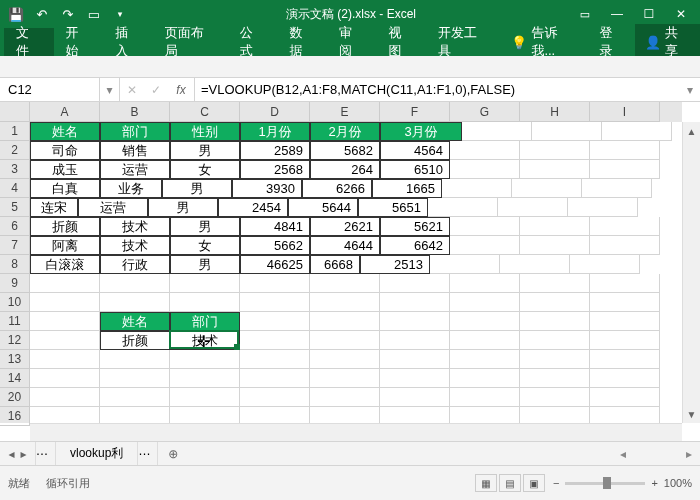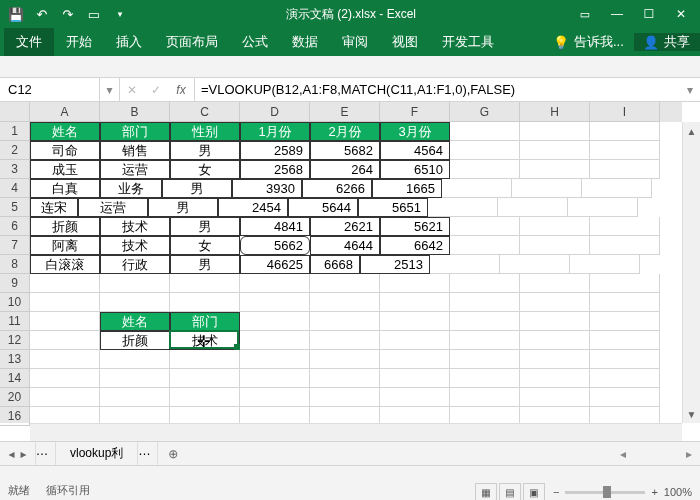--- a/index.html
+++ b/index.html
@@ -43,21 +43,21 @@
 .cursor{position:absolute;font-size:16px;z-index:4;color:#000}
 .vscroll{position:absolute;top:20px;right:0;width:18px;bottom:18px;background:#f0f0f0;border-left:1px solid #ddd}
 .vsb-btn{height:18px;display:flex;align-items:center;justify-content:center;color:#666;font-size:10px}
 .hscroll{position:absolute;bottom:0;left:30px;right:18px;height:18px;background:#f0f0f0;border-top:1px solid #ddd;display:flex;align-items:center}
 .sheet-tabs{height:24px;background:#f3f3f3;border-top:1px solid #d4d4d4;display:flex;align-items:stretch}
 .tab-nav{width:36px;display:flex;align-items:center;justify-content:center;gap:6px;color:#666;border-right:1px solid #ddd}
 .stab{padding:0 14px;display:flex;align-items:center;border-right:1px solid #ddd;font-size:12px;cursor:pointer}
 .stab.active{background:#fff;border-bottom:2px solid #0f7a3e}
 .stab-new{width:30px;display:flex;align-items:center;justify-content:center;color:#666}
 .stab-scroll{margin-left:auto;display:flex;align-items:center;padding:0 8px;gap:60px;color:#888}
-.statusbar{height:22px;background:#f3f3f3;border-top:1px solid #d4d4d4;display:flex;align-items:flex-start;padding:17px 8px;font-size:11px;color:#555}
+.statusbar{height:22px;background:#f3f3f3;border-top:1px solid #d4d4d4;display:flex;align-items:center;padding:17px 8px;font-size:11px;color:#555}
 .sb-right{margin-left:auto;display:flex;align-items:center;gap:8px}
 .view-btns{display:flex;gap:2px}
 .vbtn{width:22px;height:18px;border:1px solid #ccc;display:flex;align-items:center;justify-content:center;font-size:10px}
 .zoom{display:flex;align-items:center;gap:6px}
 .slider{width:80px;height:3px;background:#ccc;position:relative}
 .slider-h{width:8px;height:12px;background:#888;position:absolute;left:38px;top:-5px}
 </style>
 </head>
 <body>
 
@@ -86,20 +86,21 @@
   <div class="rtab">公式</div>
   <div class="rtab">数据</div>
   <div class="rtab">审阅</div>
   <div class="rtab">视图</div>
   <div class="rtab">开发工具</div>
   <div class="rtab-right">
     <div class="rinfo">
         <span>💡</span>
         <span>告诉我...</span>
       </div>
+    <div class="rinfo">登录</div>
     <div class="share">
         <span>👤</span>
         <span>共享</span>
       </div>
   </div>
 </div>
 <div class="ribbon-body"></div>
 
 <div class="formula-row">
   <div class="name-box">C12</div>
@@ -144,21 +145,21 @@
       <div class="rh">20</div>
       <div class="rh">16</div>
     </div>
   <div class="cells" id="cells">
       <div class="row">
         <div class="cell hdr tb" style="width: 70px;">姓名</div>
         <div class="cell hdr tb" style="width: 70px;">部门</div>
         <div class="cell hdr tb" style="width: 70px;">性别</div>
         <div class="cell hdr tb" style="width: 70px;">1月份</div>
         <div class="cell hdr tb" style="width: 70px;">2月份</div>
-        <div class="cell hdr tb" style="width: 70px;">3月份</div>
+        <div class="cell hdr tb" style="width: 82px;">3月份</div>
         <div class="cell " style="width: 70px;"></div>
         <div class="cell " style="width: 70px;"></div>
         <div class="cell " style="width: 70px;"></div>
       </div>
       <div class="row">
         <div class="cell tb" style="width: 70px;">司命</div>
         <div class="cell tb" style="width: 70px;">销售</div>
         <div class="cell tb" style="width: 70px;">男</div>
         <div class="cell tb num" style="width: 70px;">2589</div>
         <div class="cell tb num" style="width: 70px;">5682</div>
@@ -208,21 +209,21 @@
         <div class="cell tb num" style="width: 70px;">2621</div>
         <div class="cell tb num" style="width: 70px;">5621</div>
         <div class="cell " style="width: 70px;"></div>
         <div class="cell " style="width: 70px;"></div>
         <div class="cell " style="width: 70px;"></div>
       </div>
       <div class="row">
         <div class="cell tb" style="width: 70px;">阿离</div>
         <div class="cell tb" style="width: 70px;">技术</div>
         <div class="cell tb" style="width: 70px;">女</div>
-        <div class="cell tb num" style="width: 70px; border-radius: 6px;">5662</div>
+        <div class="cell tb num" style="width: 70px;">5662</div>
         <div class="cell tb num" style="width: 70px;">4644</div>
         <div class="cell tb num" style="width: 70px;">6642</div>
         <div class="cell " style="width: 70px;"></div>
         <div class="cell " style="width: 70px;"></div>
         <div class="cell " style="width: 70px;"></div>
       </div>
       <div class="row">
         <div class="cell tb" style="width: 70px;">白滚滚</div>
         <div class="cell tb" style="width: 70px;">行政</div>
         <div class="cell tb" style="width: 70px;">男</div>

